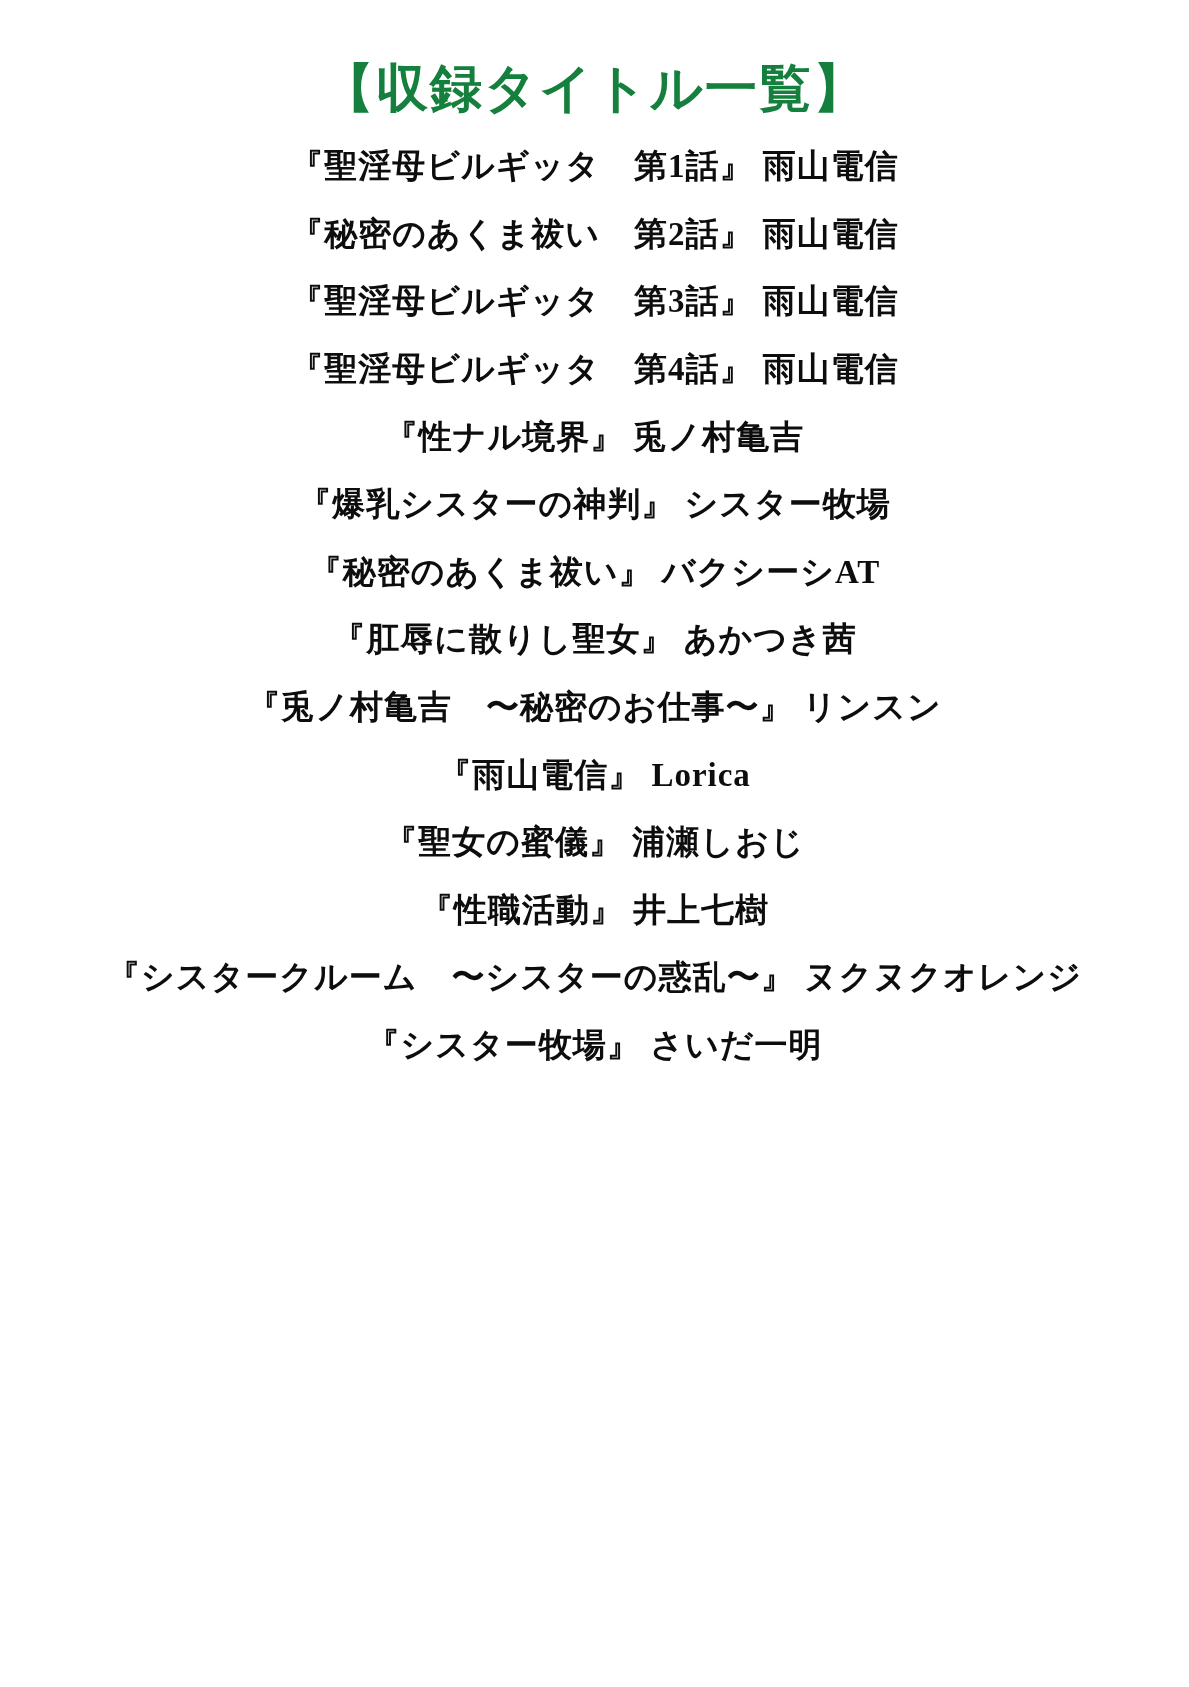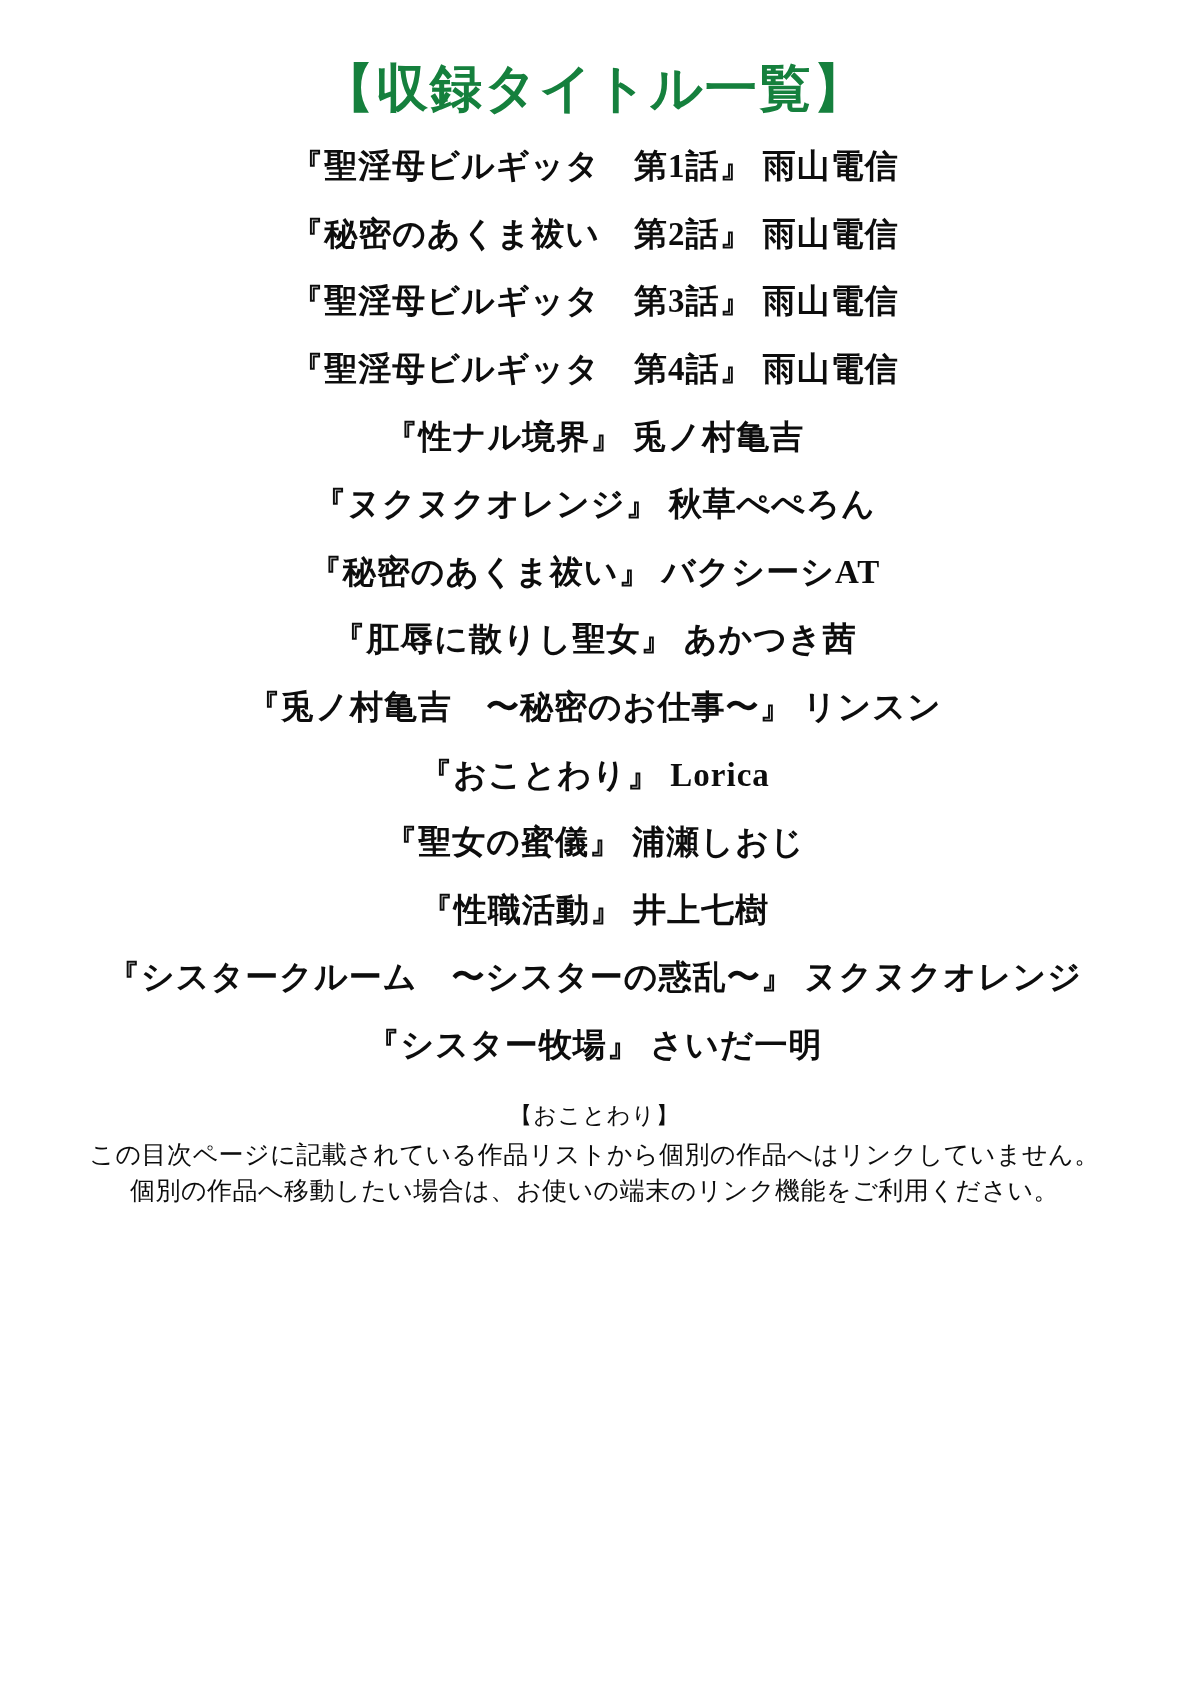--- a/index.html
+++ b/index.html
@@ -77,30 +77,25 @@
 <div class="page">
 
   <div class="toc-title">【収録タイトル一覧】</div>
 
   <div class="toc-list">
     <div class="toc-entry">『聖淫母ビルギッタ　第1話』 雨山電信</div>
     <div class="toc-entry">『秘密のあくま祓い　第2話』 雨山電信</div>
     <div class="toc-entry">『聖淫母ビルギッタ　第3話』 雨山電信</div>
     <div class="toc-entry">『聖淫母ビルギッタ　第4話』 雨山電信</div>
     <div class="toc-entry">『性ナル境界』 兎ノ村亀吉</div>
-    <div class="toc-entry">『ヌクヌクオレンジ』 秋草ぺぺろん</div>
+    <div class="toc-entry">『爆乳シスターの神判』 シスター牧場</div>
     <div class="toc-entry">『秘密のあくま祓い』 バクシーシAT</div>
     <div class="toc-entry">『肛辱に散りし聖女』 あかつき茜</div>
     <div class="toc-entry">『兎ノ村亀吉　〜秘密のお仕事〜』 リンスン</div>
-    <div class="toc-entry">『おことわり』 Lorica</div>
+    <div class="toc-entry">『雨山電信』 Lorica</div>
     <div class="toc-entry">『聖女の蜜儀』 浦瀬しおじ</div>
     <div class="toc-entry">『性職活動』 井上七樹</div>
     <div class="toc-entry">『シスタークルーム　〜シスターの惑乱〜』 ヌクヌクオレンジ</div>
     <div class="toc-entry">『シスター牧場』 さいだ一明</div>
   </div>
 
-  <div class="notice">
-    <div class="notice-heading">【おことわり】</div>
-    <div class="notice-line">この目次ページに記載されている作品リストから個別の作品へはリンクしていません。</div>
-    <div class="notice-line">個別の作品へ移動したい場合は、お使いの端末のリンク機能をご利用ください。</div>
-  </div>
 
 </div>
 
 </body></html>

